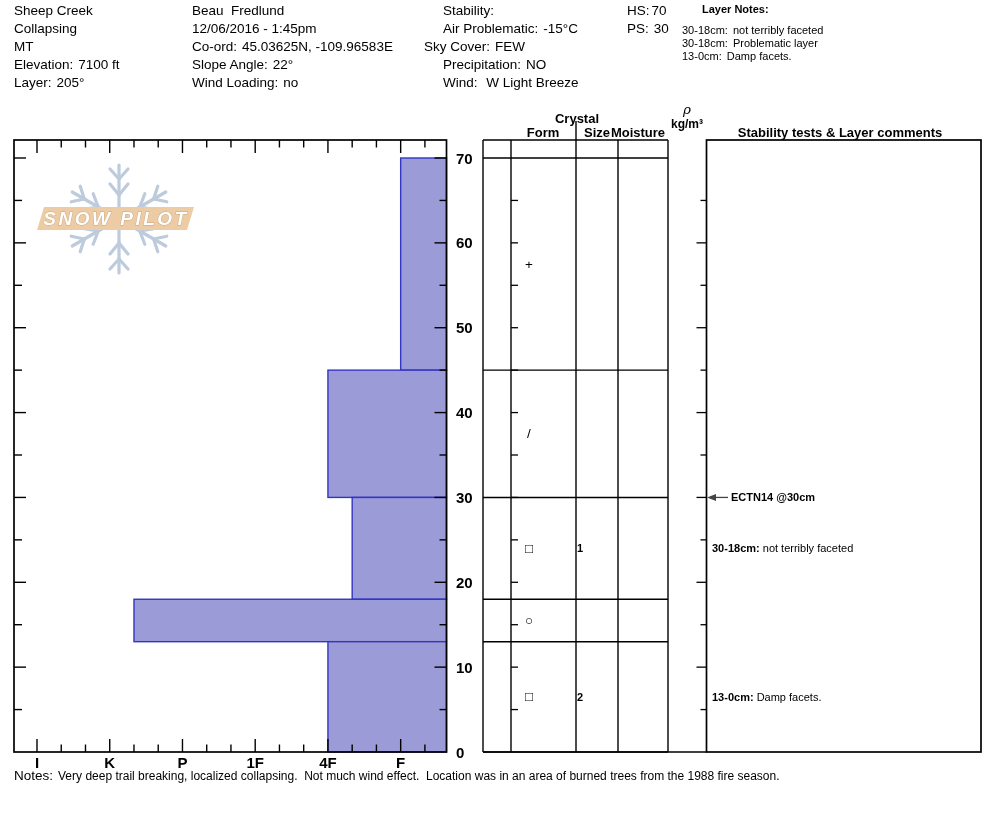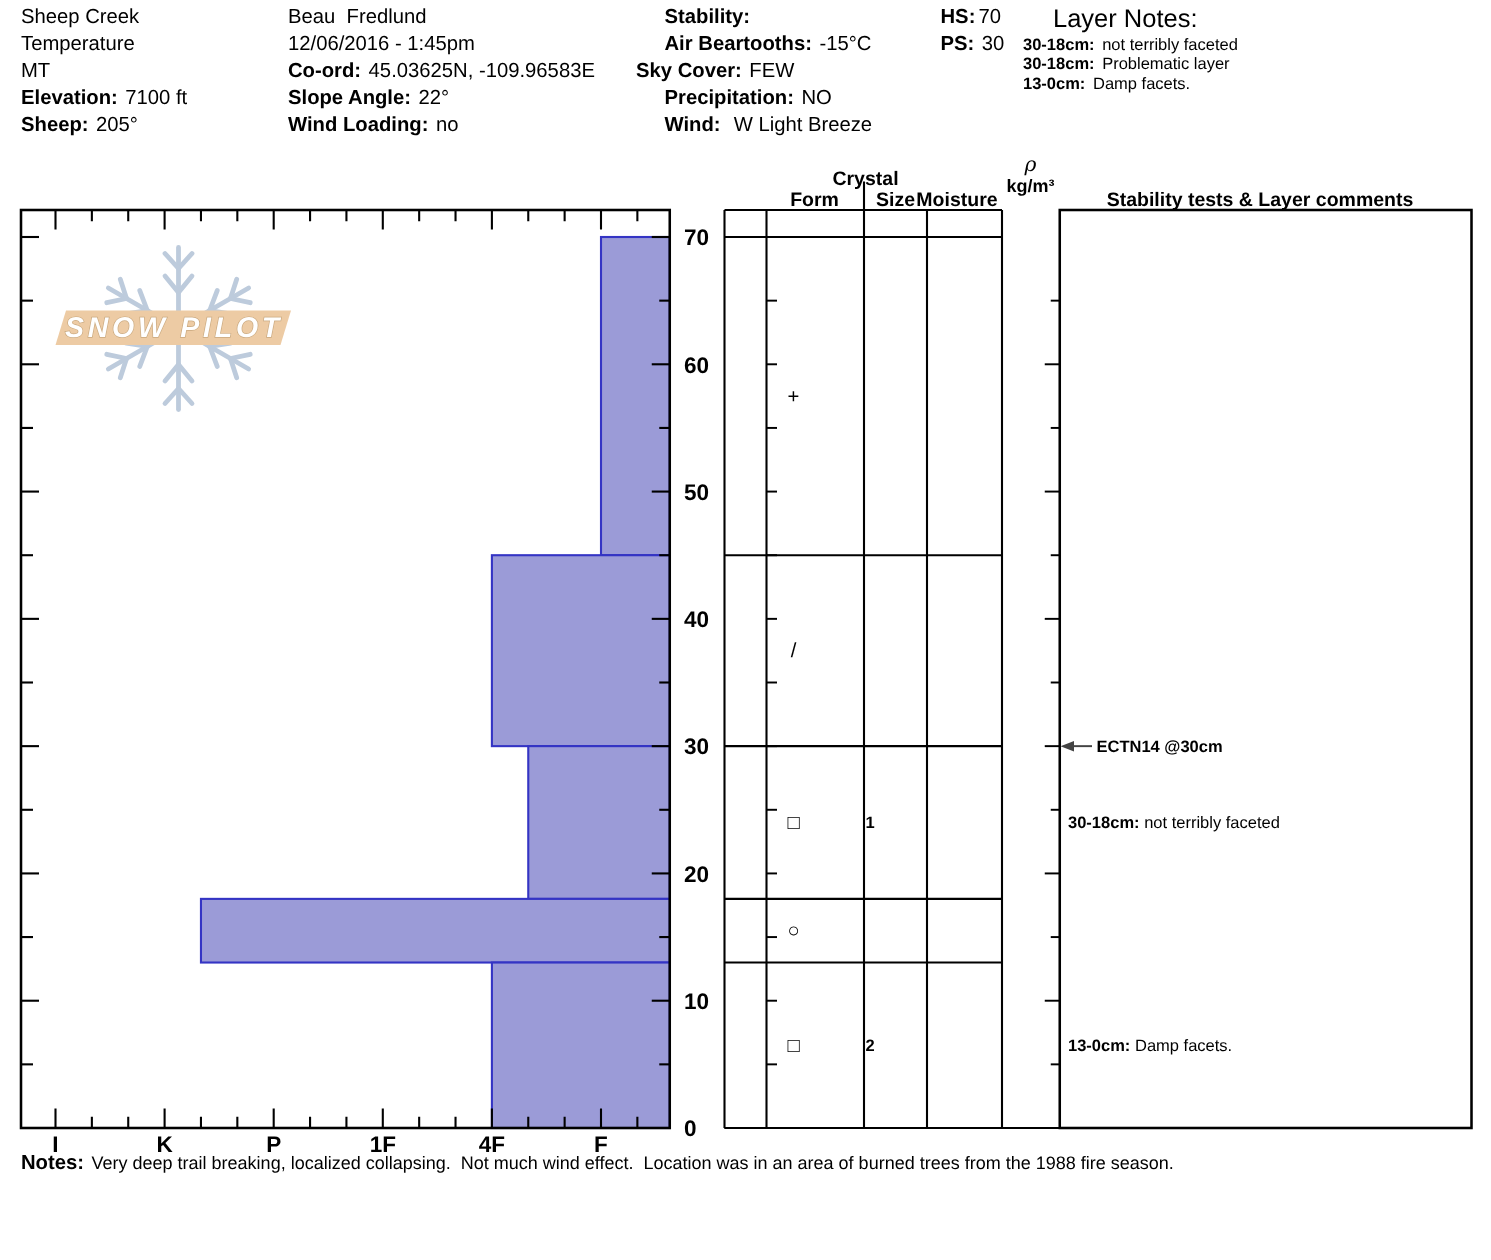--- a/index.html
+++ b/index.html
@@ -2,22 +2,22 @@
 <html><head>
 <meta charset="utf-8">
 <style>
   html,body{margin:0;padding:0;background:#fff;}
   .page{position:relative;width:994px;height:840px;background:#fff;overflow:hidden;
         font-family:"Liberation Sans",sans-serif;color:#000;}
   .abs{position:absolute;white-space:pre;line-height:1.15;}
   .f13{font-size:13.5px;}
   .f11{font-size:11px;}
   .f12{font-size:12px;}
-  .ln-title{font-size:17px;font-weight:normal;}
-  b{font-weight:bold;}
+  .ln-title{font-size:11px;font-weight:bold;}
+  b{font-weight:normal;}
   .v{margin-left:5px;text-align:center;}
   .v2{margin-left:2px;}
   svg{position:absolute;left:0;top:0;font-family:"Liberation Sans",sans-serif;}
 </style>
 </head>
 <body>
 
 <div class="page">
 
   <svg id="graph" width="994" height="840">
@@ -204,33 +204,33 @@
       <text x="529" y="624.9714285714285" text-anchor="middle" font-size="13.5">○</text>
       <text x="529" y="701.3428571428572" text-anchor="middle" font-size="13.5">□</text>
       <text x="577" y="700.8428571428572" font-size="11" font-weight="bold">2</text>
       <text x="712" y="700.8428571428572" font-size="11"><tspan font-weight="bold">13-0cm: </tspan><tspan> Damp facets.</tspan></text>
       <line x1="710" y1="497.42857142857144" x2="728" y2="497.42857142857144" stroke="#444444" stroke-width="1.3"></line>
       <polygon points="707,497.42857142857144 716,493.92857142857144 716,500.92857142857144" fill="#444444"></polygon>
       <text x="731" y="501.42857142857144" font-size="11" font-weight="bold">ECTN14 @30cm</text>
     </svg>
 
   <div class="abs f13" style="left:14px;top:3px">Sheep Creek</div>
-  <div class="abs f13" style="left:14px;top:21px">Temperature</div>
+  <div class="abs f13" style="left:14px;top:21px">Collapsing</div>
   <div class="abs f13" style="left:14px;top:39px">MT</div>
   <div class="abs f13" style="left:14px;top:57px"><b>Elevation:</b><span class="v">7100 ft</span></div>
-  <div class="abs f13" style="left:14px;top:75px"><b>Sheep:</b><span class="v">205°</span></div>
+  <div class="abs f13" style="left:14px;top:75px"><b>Layer:</b><span class="v">205°</span></div>
 
   <div class="abs f13" style="left:192px;top:3px">Beau  Fredlund</div>
   <div class="abs f13" style="left:192px;top:21px">12/06/2016 - 1:45pm</div>
   <div class="abs f13" style="left:192px;top:39px"><b>Co-ord:</b><span class="v">45.03625N, -109.96583E</span></div>
   <div class="abs f13" style="left:192px;top:57px"><b>Slope Angle:</b><span class="v">22°</span></div>
   <div class="abs f13" style="left:192px;top:75px"><b>Wind Loading:</b><span class="v">no</span></div>
 
   <div class="abs f13" style="left:443px;top:3px"><b>Stability:</b><span class="v"></span></div>
-  <div class="abs f13" style="left:443px;top:21px"><b>Air Beartooths:</b><span class="v">-15°C</span></div>
+  <div class="abs f13" style="left:443px;top:21px"><b>Air Problematic:</b><span class="v">-15°C</span></div>
   <div class="abs f13" style="left:424px;top:39px"><b>Sky Cover:</b><span class="v">FEW</span></div>
   <div class="abs f13" style="left:443px;top:57px"><b>Precipitation:</b><span class="v">NO</span></div>
   <div class="abs f13" style="left:443px;top:75px"><b>Wind:</b><span class="v"> W Light Breeze</span></div>
 
   <div class="abs f13" style="left:627px;top:3px"><b>HS:</b><span class="v2">70</span></div>
   <div class="abs f13" style="left:627px;top:21px"><b>PS:</b><span class="v">30</span></div>
 
   <div class="abs ln-title" style="left:702px;top:3px">Layer Notes:</div>
   <div class="abs f11" style="left:682px;top:24px"><b>30-18cm:</b><span class="v2"> </span><span>not terribly faceted</span></div>
   <div class="abs f11" style="left:682px;top:37px"><b>30-18cm:</b><span class="v2"> </span><span>Problematic layer</span></div>

